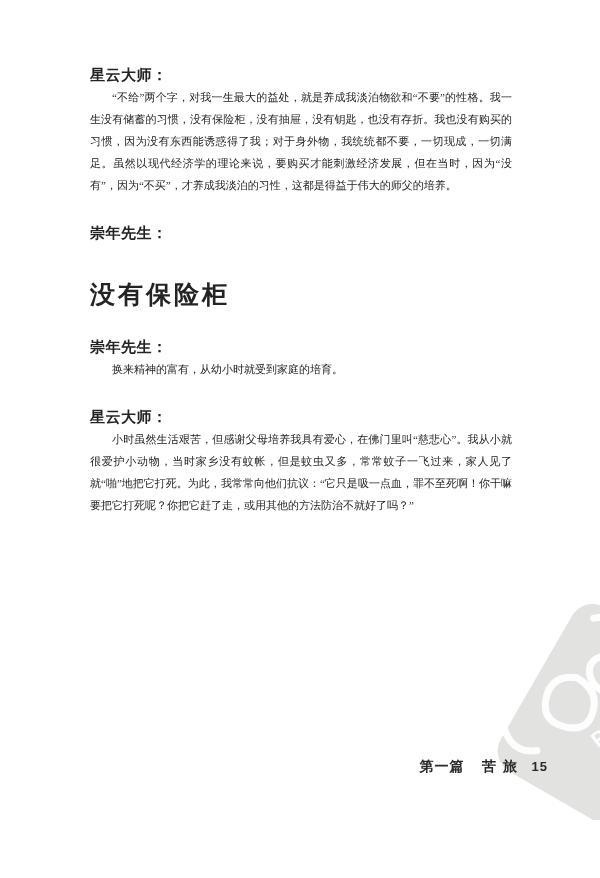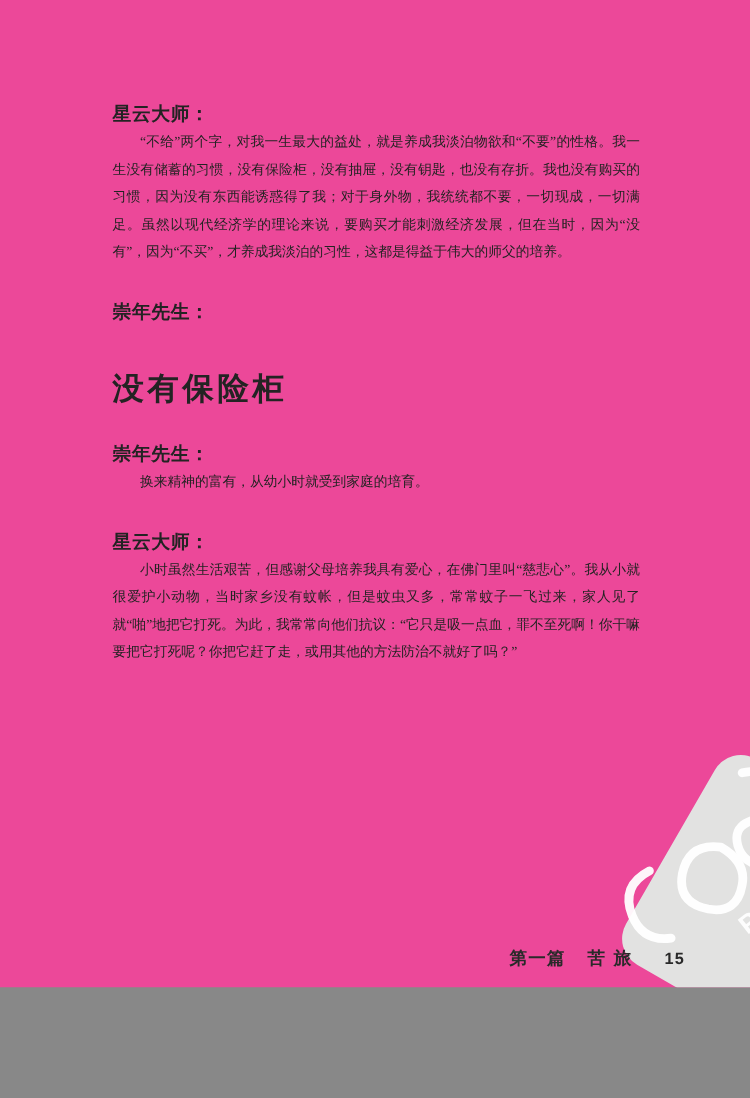--- a/index.html
+++ b/index.html
@@ -1,24 +1,24 @@
 <!DOCTYPE html>
 <html><head>
 <meta charset="utf-8">
 <style>
   html,body{margin:0;padding:0;background:#888;}
   .page{
     position:relative;
-    width:600px;height:790px;
+    width:600px;height:878px;
     margin:0 auto;
-    background:#ec4899;
+    background:#ffffff;
     color:#232323;
     font-family:"Liberation Serif","DejaVu Serif",serif;
     box-sizing:border-box;
-    padding:81px 88px 0 90px;
+    padding:64px 88px 0 90px;
     overflow:hidden;
   }
   .speaker{
     margin:0;
     font-weight:bold;
     font-size:15px;
     line-height:22px;
     letter-spacing:0.5px;
   }
   .speaker.gap{margin-top:26px;}
@@ -42,21 +42,21 @@
     position:absolute;
     top:758px;
     right:52px;
     font-size:14px;
     font-weight:bold;
     color:#2a2a2a;
     z-index:3;
   }
   .footer .part{letter-spacing:1px;text-align:center;}
   .footer .chapter{margin-left:14px;letter-spacing:7px;}
-  .footer .pagenum{margin-left:16px;letter-spacing:1px;font-family:"Liberation Sans",sans-serif;font-size:13px;}
+  .footer .pagenum{margin-left:4px;letter-spacing:1px;font-family:"Liberation Sans",sans-serif;font-size:13px;}
   .watermark{
     position:absolute;
     left:420px;
     top:560px;
     width:180px;
     height:260px;
     z-index:1;
     pointer-events:none;
   }
   

